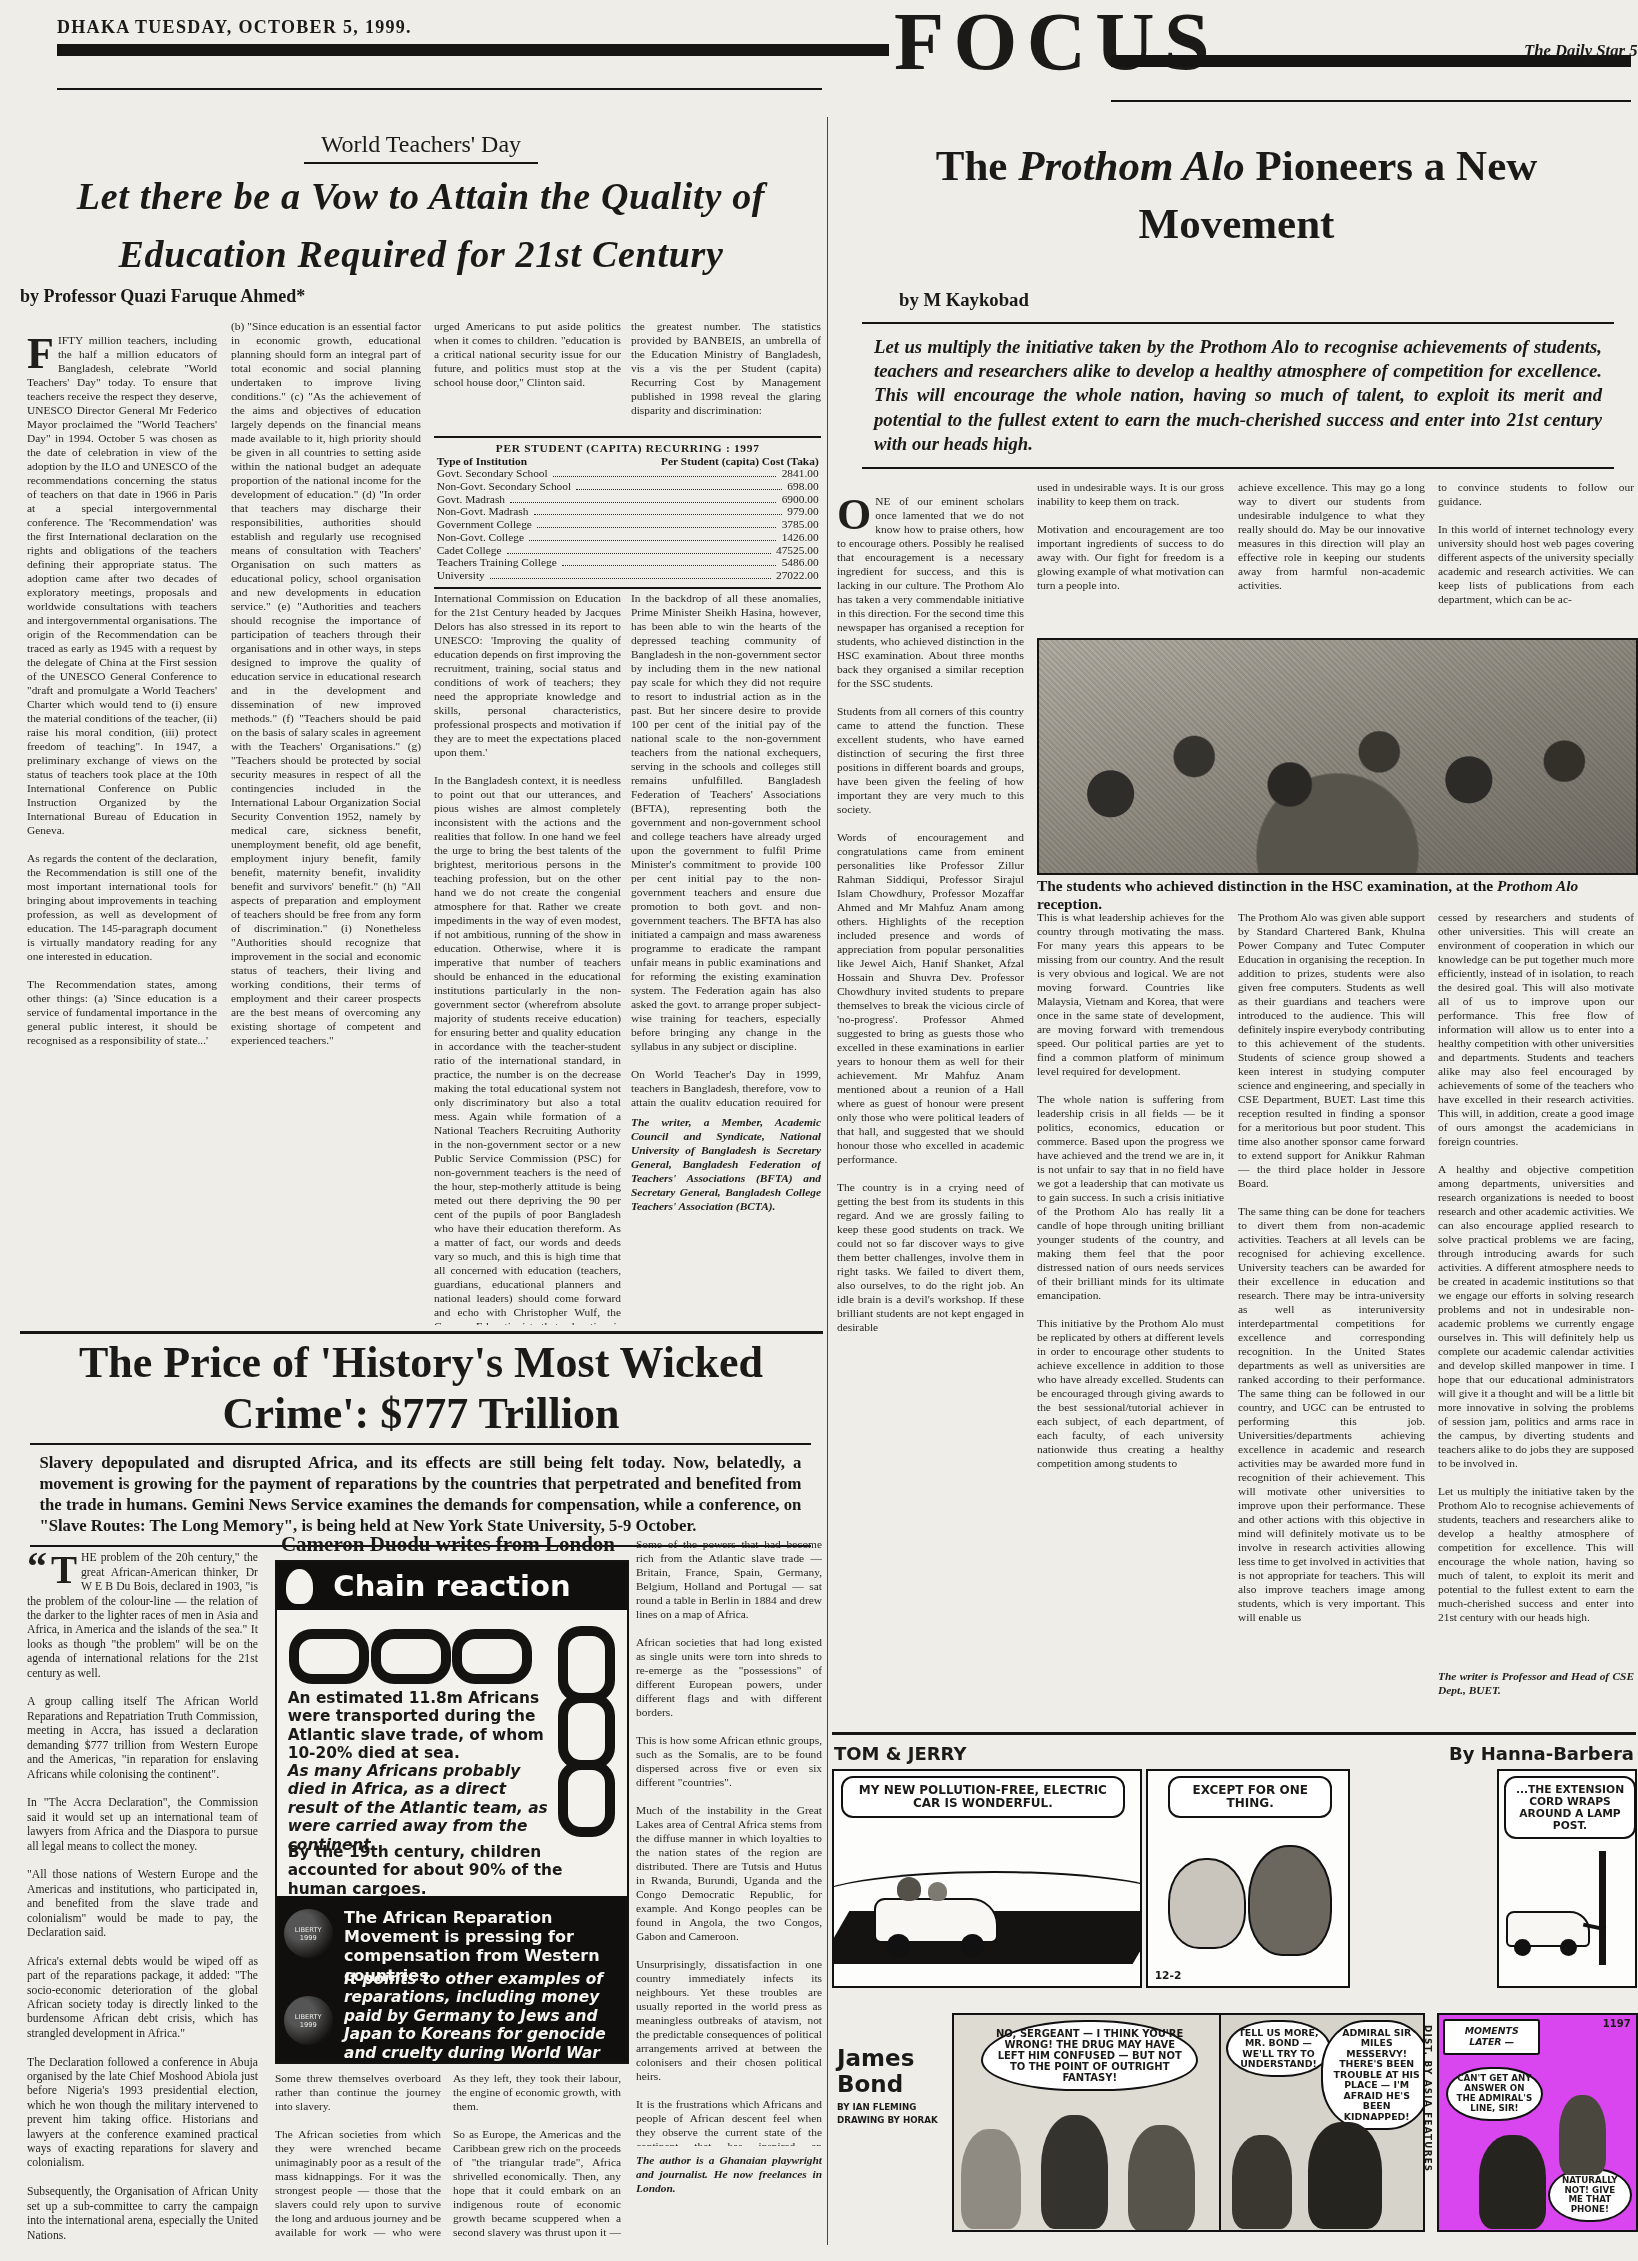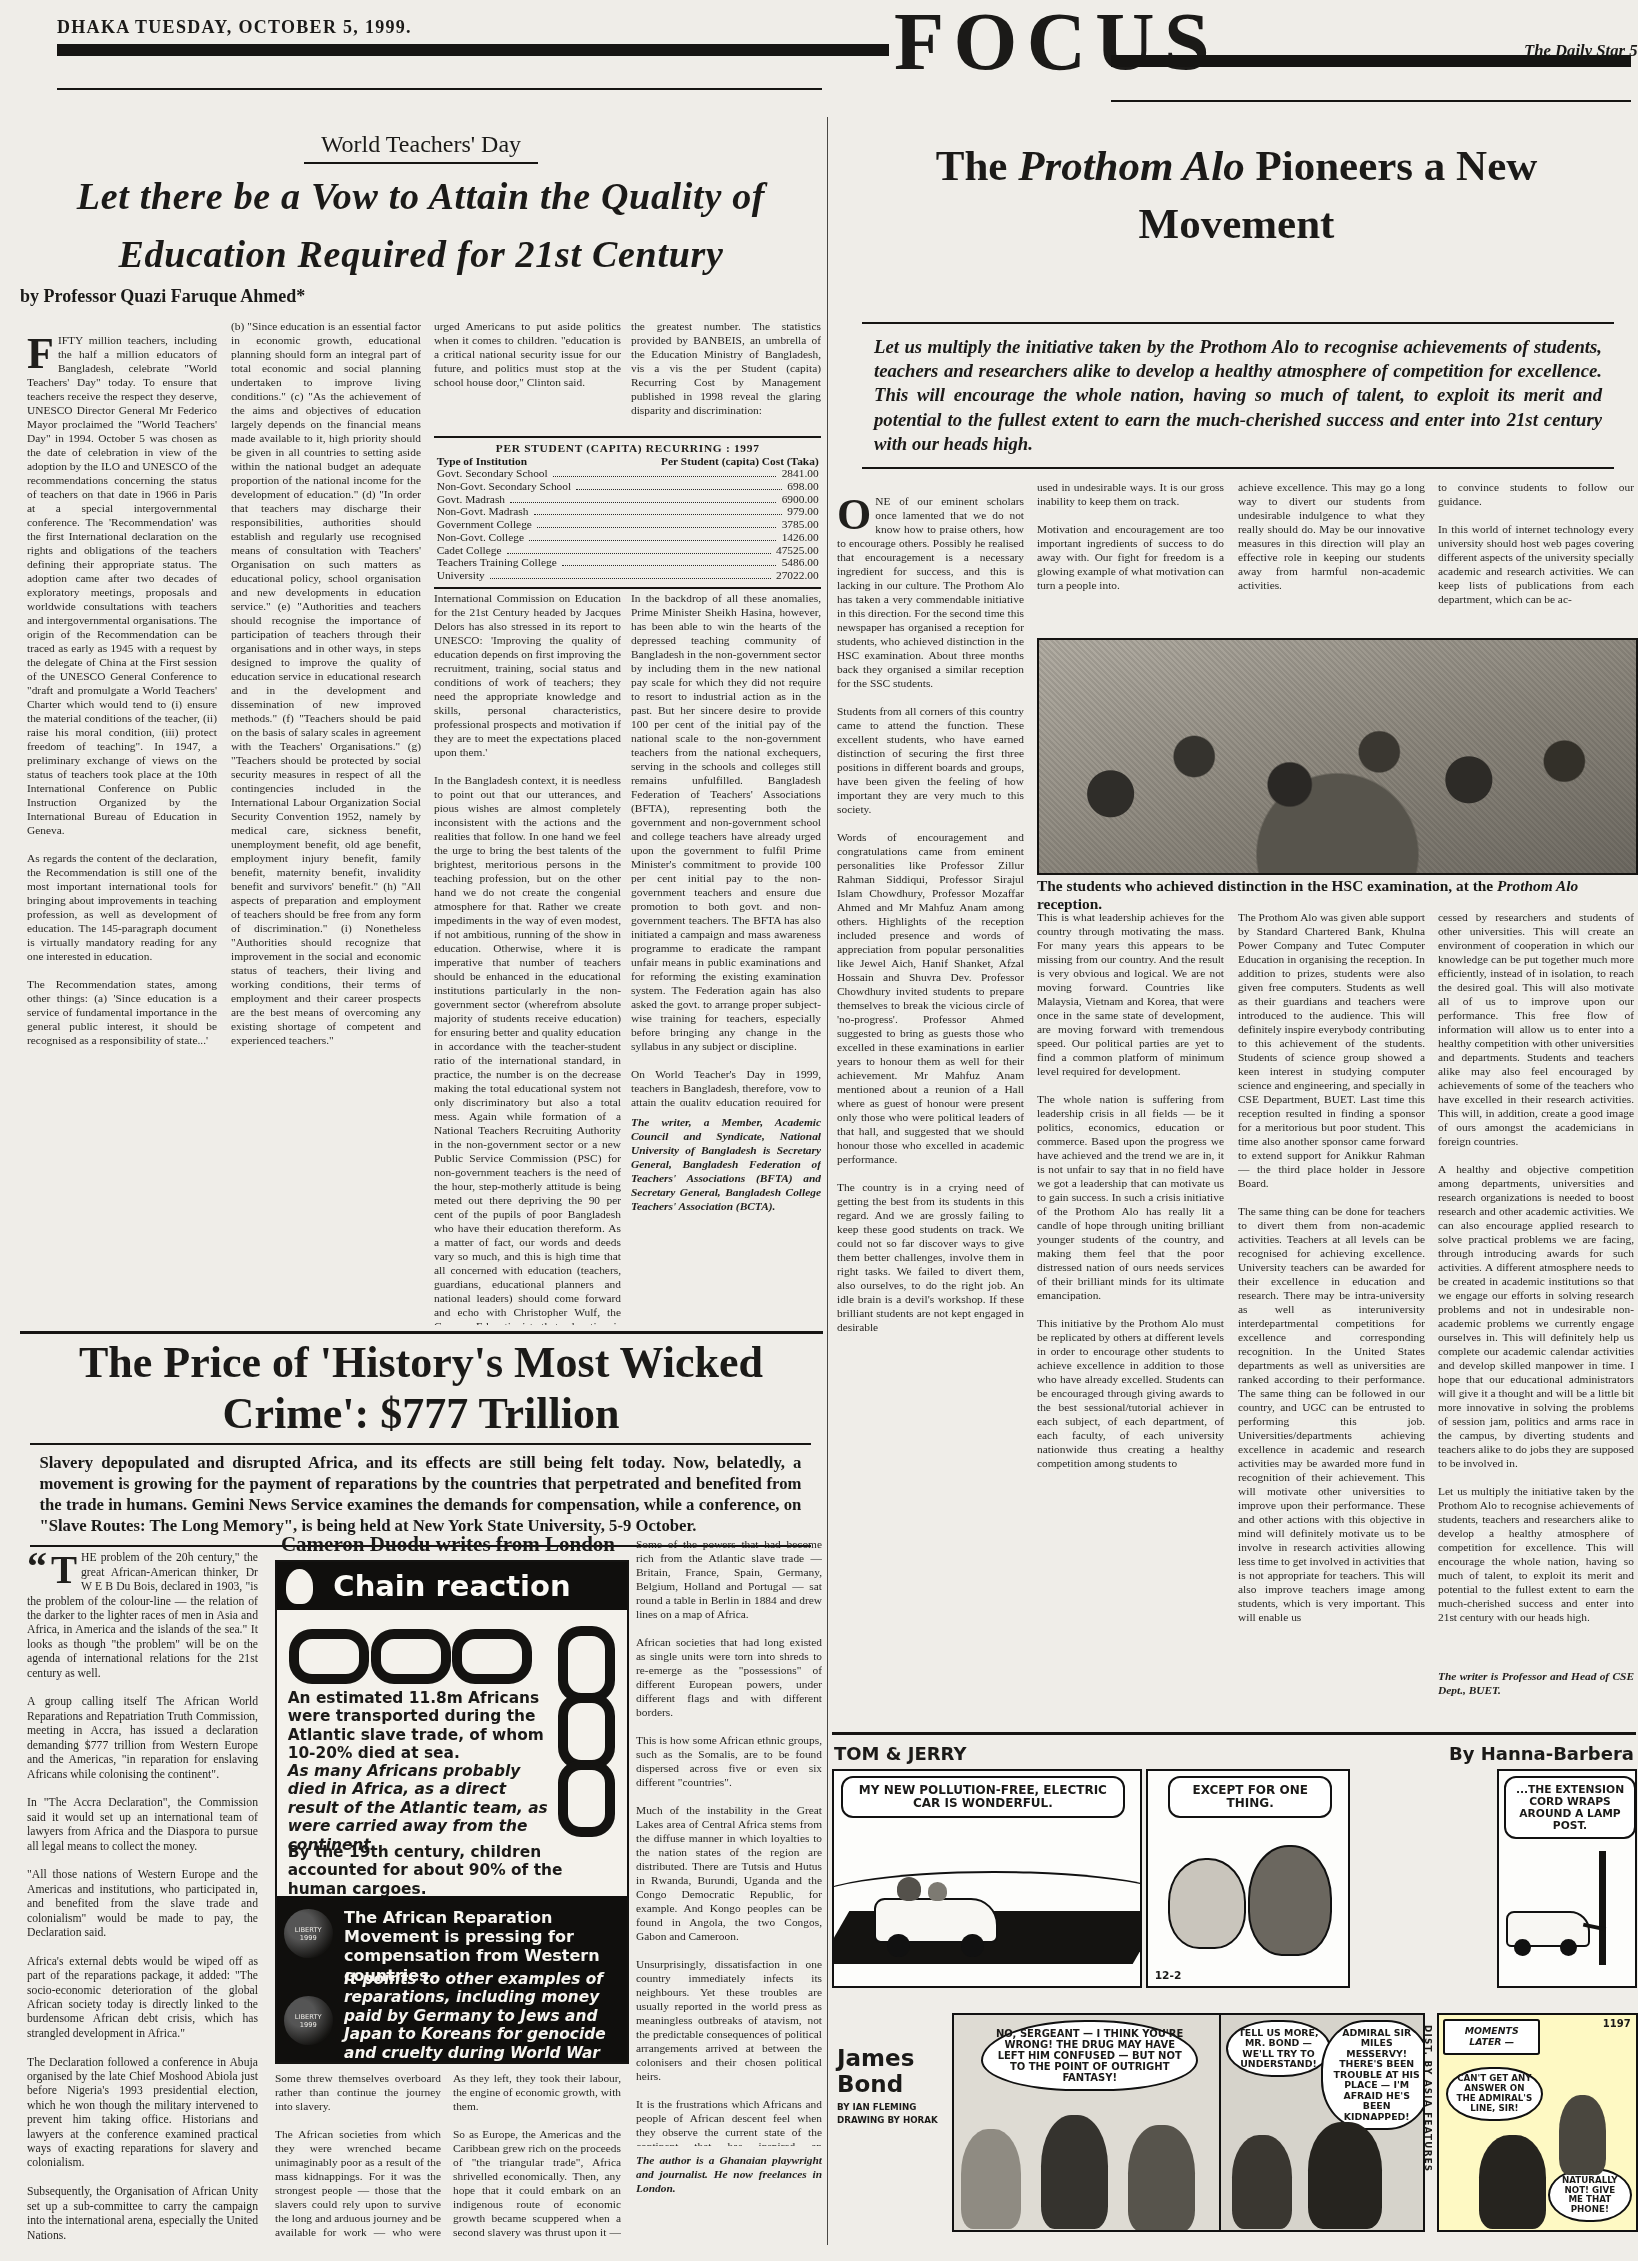--- a/index.html
+++ b/index.html
@@ -205,20 +205,21 @@
   <div class="abs bt" style="left:275px;top:2071px;width:166px;height:168px;">Some threw themselves overboard rather than continue the journey into slavery.
 
 The African societies from which they were wrenched became unimaginably poor as a result of the mass kidnappings. For it was the strongest people — those that the slavers could rely upon to survive the long and arduous journey and be available for work — who were targeted.</div>
   <div class="abs bt" style="left:453px;top:2071px;width:168px;height:168px;">As they left, they took their labour, the engine of economic growth, with them.
 
 So as Europe, the Americas and the Caribbean grew rich on the proceeds of "the triangular trade", Africa shrivelled economically. Then, any hope that it could embark on an indigenous route of economic growth became scuppered when a second slavery was thrust upon it — colonisation.</div>
 
   <div class="abs" style="left:899px;top:137px;width:675px;text-align:center;font-size:43px;line-height:1.35;font-weight:600;">
     <span>The </span><span style="font-style:italic;">Prothom Alo</span><span> Pioneers a New Movement</span>
   </div>
+  <div class="abs byline" style="left:899px;top:289px;width:675px;font-size:18.7px;">by M Kaykobad</div>
 
   <div class="abs sfbox" style="left:862px;top:322px;width:728px;padding:10.7px 12px;font-size:18.7px;line-height:1.3;font-weight:bold;font-style:italic;text-align:justify;">Let us multiply the initiative taken by the Prothom Alo to recognise achievements of students, teachers and researchers alike to develop a healthy atmosphere of competition for excellence. This will encourage the whole nation, having so much of talent, to exploit its merit and potential to the fullest extent to earn the much-cherished success and enter into 21st century with our heads high.</div>
 
   <div class="abs bt" style="left:837px;top:480px;width:187px;height:1244px;">
     <span class="dc">O</span><span>NE of our eminent scholars once lamented that we do not know how to praise others, how to encourage others. Possibly he realised that encouragement is a necessary ingredient for success, and this is lacking in our culture. The Prothom Alo has taken a very commendable initiative in this direction. For the second time this newspaper has organised a reception for students, who achieved distinction in the HSC examination. About three months back they organised a similar reception for the SSC students.
 
 Students from all corners of this country came to attend the function. These excellent students, who have earned distinction of securing the first three positions in different boards and groups, have been given the feeling of how important they are very much to this society.
 
 Words of encouragement and congratulations came from eminent personalities like Professor Zillur Rahman Siddiqui, Professor Sirajul Islam Chowdhury, Professor Mozaffar Ahmed and Mr Mahfuz Anam among others. Highlights of the reception included presence and words of appreciation from popular personalities like Jewel Aich, Hanif Shanket, Afzal Hossain and Shuvra Dev. Professor Chowdhury invited students to prepare themselves to break the vicious circle of 'no-progress'. Professor Ahmed suggested to bring as guests those who excelled in these examinations in earlier years to honour them as well for their achievement. Mr Mahfuz Anam mentioned about a reunion of a Hall where as guest of honour were present only those who were political leaders of that hall, and suggested that we should honour those who excelled in academic performance.
 
@@ -302,21 +303,21 @@
     <div style="position:absolute;left:87px;top:100px;width:67px;height:114px;background:#35332e;border-radius:45% 45% 20% 20%;"></div>
     <div style="position:absolute;left:174px;top:110px;width:67px;height:107px;background:#57544c;border-radius:45% 45% 20% 20%;"></div>
   </div>
   <div class="panel" style="left:1219px;top:2013px;width:202px;height:215px;background:#d6d3cb;">
     <div class="comic-bubble" style="position:absolute;left:5.3px;top:5.3px;width:87px;font-size:9.4px;border-radius:50%/55%;">TELL US MORE, MR. BOND — WE'LL TRY TO UNDERSTAND!</div>
     <div class="comic-bubble" style="position:absolute;left:100px;top:5.3px;width:94px;font-size:9.4px;border-radius:40%/45%;">ADMIRAL SIR MILES MESSERVY! THERE'S BEEN TROUBLE AT HIS PLACE — I'M AFRAID HE'S BEEN KIDNAPPED!</div>
     <div style="position:absolute;left:10.7px;top:120px;width:60px;height:94px;background:#3a3731;border-radius:45% 45% 20% 20%;"></div>
     <div style="position:absolute;left:87px;top:107px;width:74px;height:107px;background:#26241f;border-radius:45% 45% 20% 20%;"></div>
   </div>
   <div class="abs vtext" style="left:1423px;top:2025px;height:194px;">DIST. BY ASIA FEATURES</div>
-  <div class="panel" style="left:1437px;top:2013px;width:197px;height:215px;background:#fef9c3;">
+  <div class="panel" style="left:1437px;top:2013px;width:197px;height:215px;background:#d946ef;">
     <div class="sans" style="position:absolute;right:5.3px;top:2.7px;font-size:10px;font-weight:bold;">1197</div>
     <div class="comic-bubble" style="position:absolute;left:4px;top:4px;width:80px;font-size:9.4px;font-style:italic;border-radius:2.7px;border-width:2px;">MOMENTS LATER —</div>
     <div class="comic-bubble" style="position:absolute;left:6.7px;top:52px;width:80px;font-size:8.7px;border-radius:45%/50%;">CAN'T GET ANY ANSWER ON THE ADMIRAL'S LINE, SIR!</div>
     <div class="comic-bubble" style="position:absolute;right:4px;bottom:8px;width:67px;font-size:8.7px;border-radius:50%/55%;">NATURALLY NOT! GIVE ME THAT PHONE!</div>
     <div style="position:absolute;left:40px;top:120px;width:67px;height:94px;background:#26241f;border-radius:45% 45% 20% 20%;"></div>
     <div style="position:absolute;left:120px;top:80px;width:47px;height:80px;background:#4a473f;border-radius:45% 45% 20% 20%;"></div>
   </div>
 
 </div>
 

